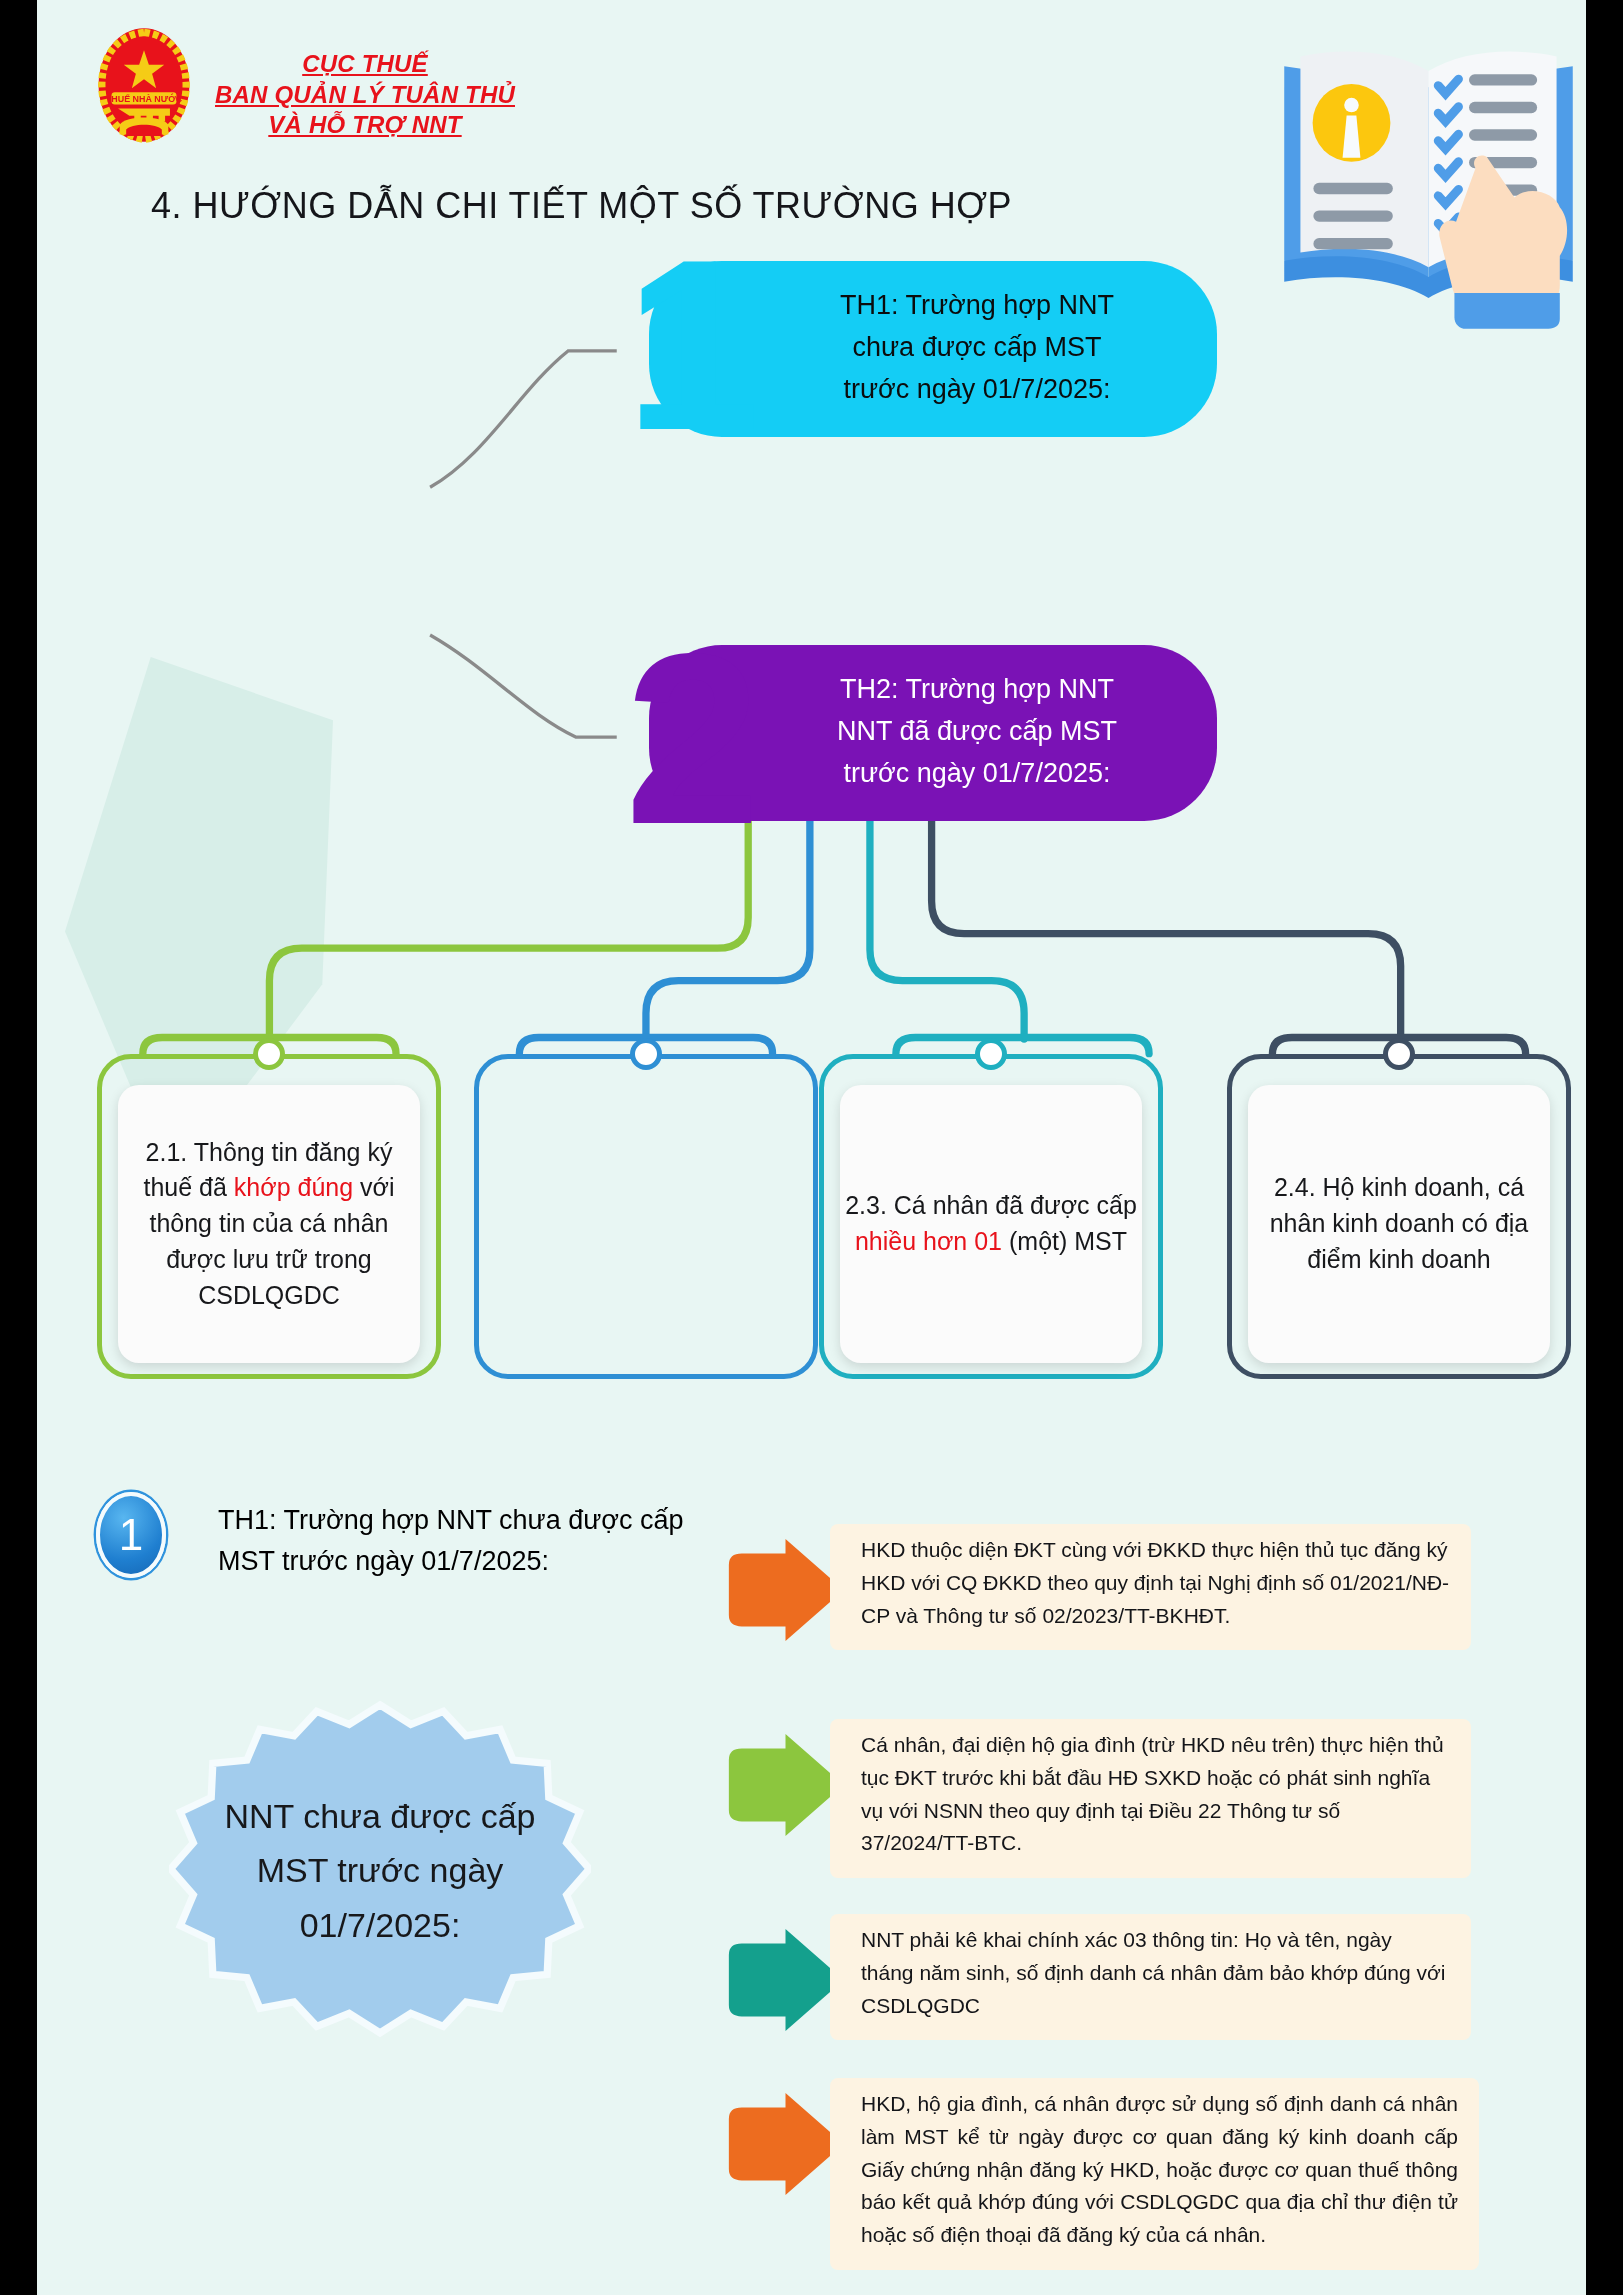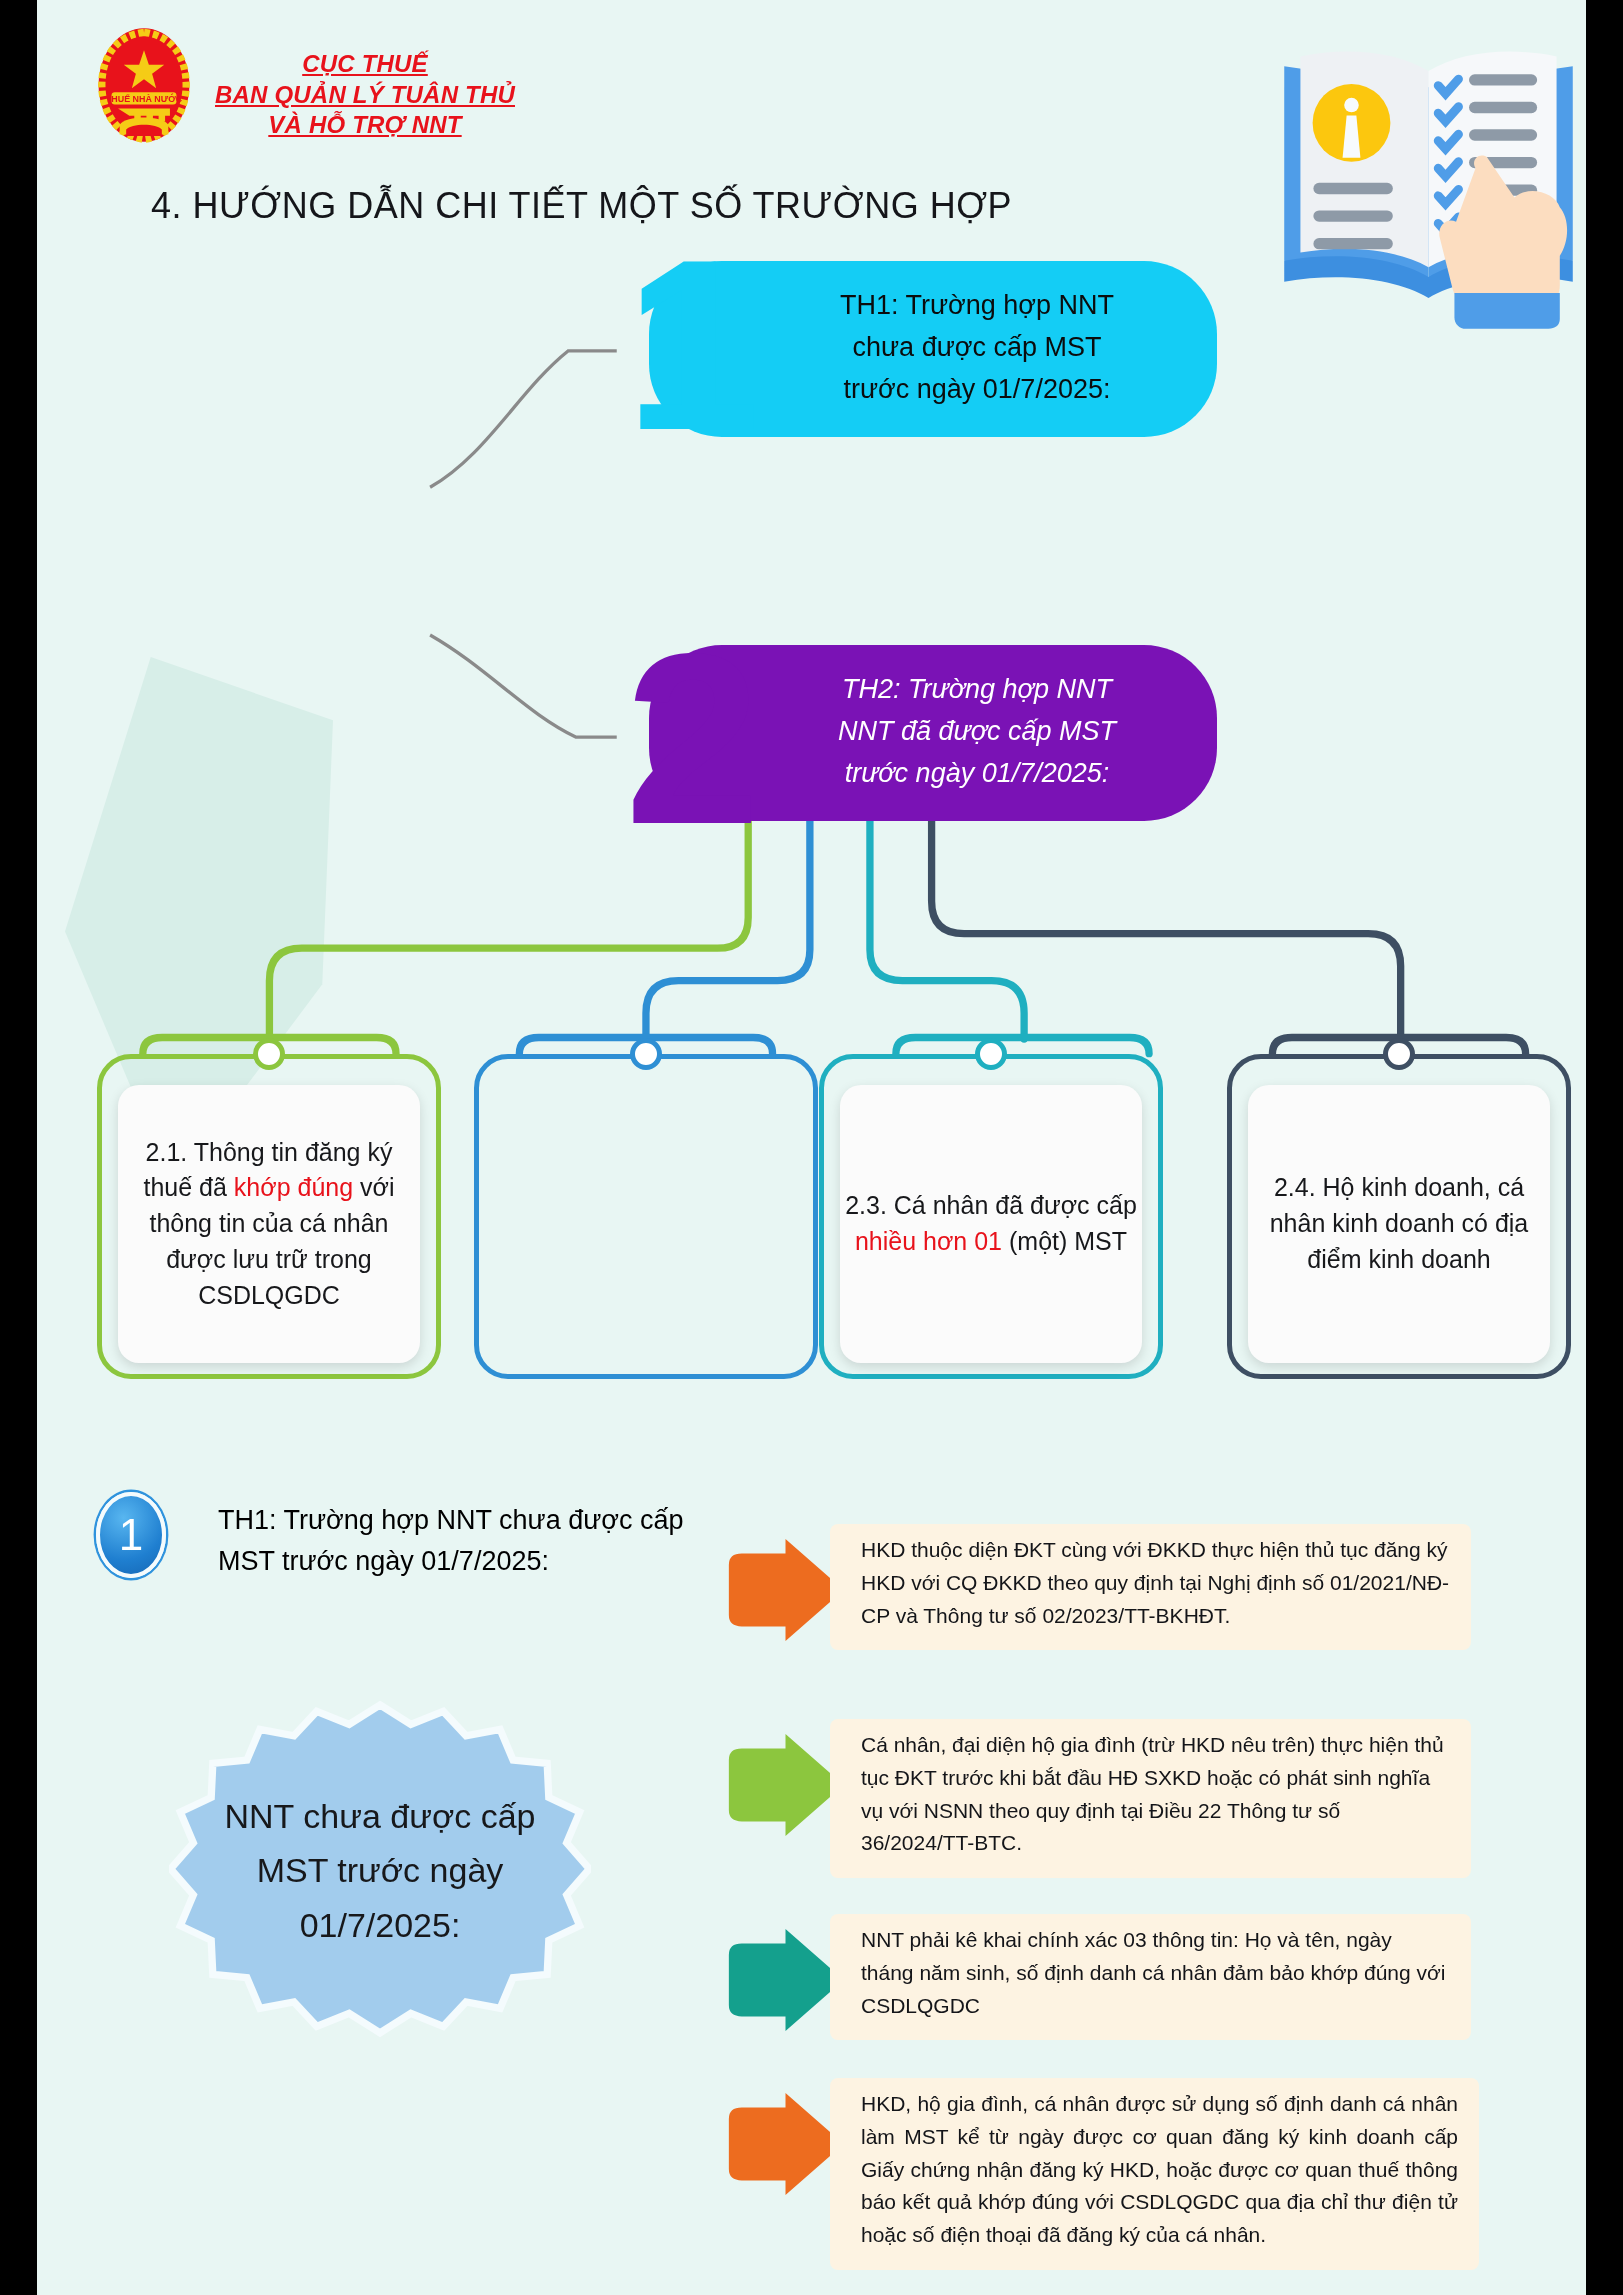--- a/index.html
+++ b/index.html
@@ -63,21 +63,21 @@
   .bignum.one { left: 625px; top: 223px; color: #14cdf5; }
   .bignum.two { left: 625px; top: 617px; color: #7a12b5; }
 
   .pill {
     position: absolute; z-index: 6;
     border-radius: 73px; color: #111;
     padding: 24px 34px 26px 122px;
     font-size: 27px; line-height: 1.55; text-align: center;
   }
   .pill.th1 { left: 649px; top: 261px; width: 568px; background: #14cdf5; color: #0b0c0d; }
-  .pill.th2 { left: 649px; top: 645px; width: 568px; background: #7a12b5; color: #fff; font-style: italic; }
+  .pill.th2 { left: 649px; top: 645px; width: 568px; background: #7a12b5; color: #fff; }
 
   .leader { position: absolute; left: 0; top: 0; width: 1623px; height: 1429px; z-index: 2; pointer-events: none; }
 
   
   .sub { position: absolute; top: 1054px; width: 344px; height: 325px; z-index: 6; }
   .sub .outer {
     position: absolute; inset: 0;
     border: 5.7px solid #8cc63e; border-radius: 34px; background: transparent;
   }
   .sub .inner {
@@ -297,21 +297,21 @@
     </div>
     <div class="note">HKD thuộc diện ĐKT cùng với ĐKKD thực hiện thủ tục đăng ký HKD với CQ ĐKKD theo quy định tại Nghị định số 01/2021/NĐ-CP và Thông tư số 02/2023/TT-BKHĐT.</div>
   </div>
 
   <div class="arrow-row" id="row2">
     <div class="arw">
       <svg viewBox="0 0 152 130" width="123" height="106">
         <path d="M6 34 Q6 20 22 20 L76 20 L76 2 L148 65 L76 128 L76 110 L22 110 Q6 110 6 96 Z" fill="#8cc63e"></path>
       </svg>
     </div>
-    <div class="note">Cá nhân, đại diện hộ gia đình (trừ HKD nêu trên) thực hiện thủ tục ĐKT trước khi bắt đầu HĐ SXKD hoặc có phát sinh nghĩa vụ với NSNN theo quy định tại Điều 22 Thông tư số 36/2024/TT-BTC.</div>
+    <div class="note">Cá nhân, đại diện hộ gia đình (trừ HKD nêu trên) thực hiện thủ tục ĐKT trước khi bắt đầu HĐ SXKD hoặc có phát sinh nghĩa vụ với NSNN theo quy định tại Điều 22 Thông tư số 37/2024/TT-BTC.</div>
   </div>
 
   <div class="arrow-row" id="row3">
     <div class="arw">
       <svg viewBox="0 0 152 130" width="123" height="106">
         <path d="M6 34 Q6 20 22 20 L76 20 L76 2 L148 65 L76 128 L76 110 L22 110 Q6 110 6 96 Z" fill="#14a08d"></path>
       </svg>
     </div>
     <div class="note">NNT phải kê khai chính xác 03 thông tin: Họ và tên, ngày tháng năm sinh, số định danh cá nhân đảm bảo khớp đúng với CSDLQGDC</div>
   </div>

